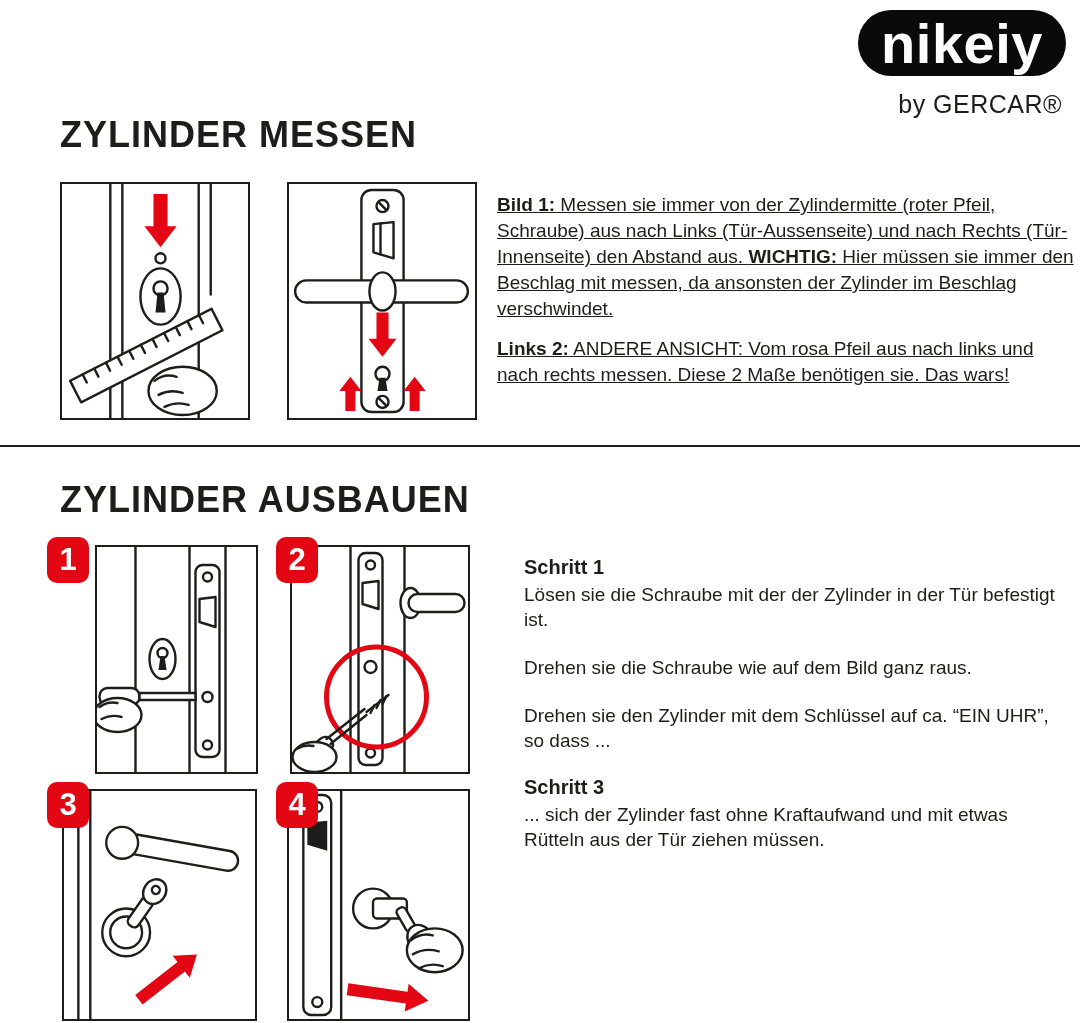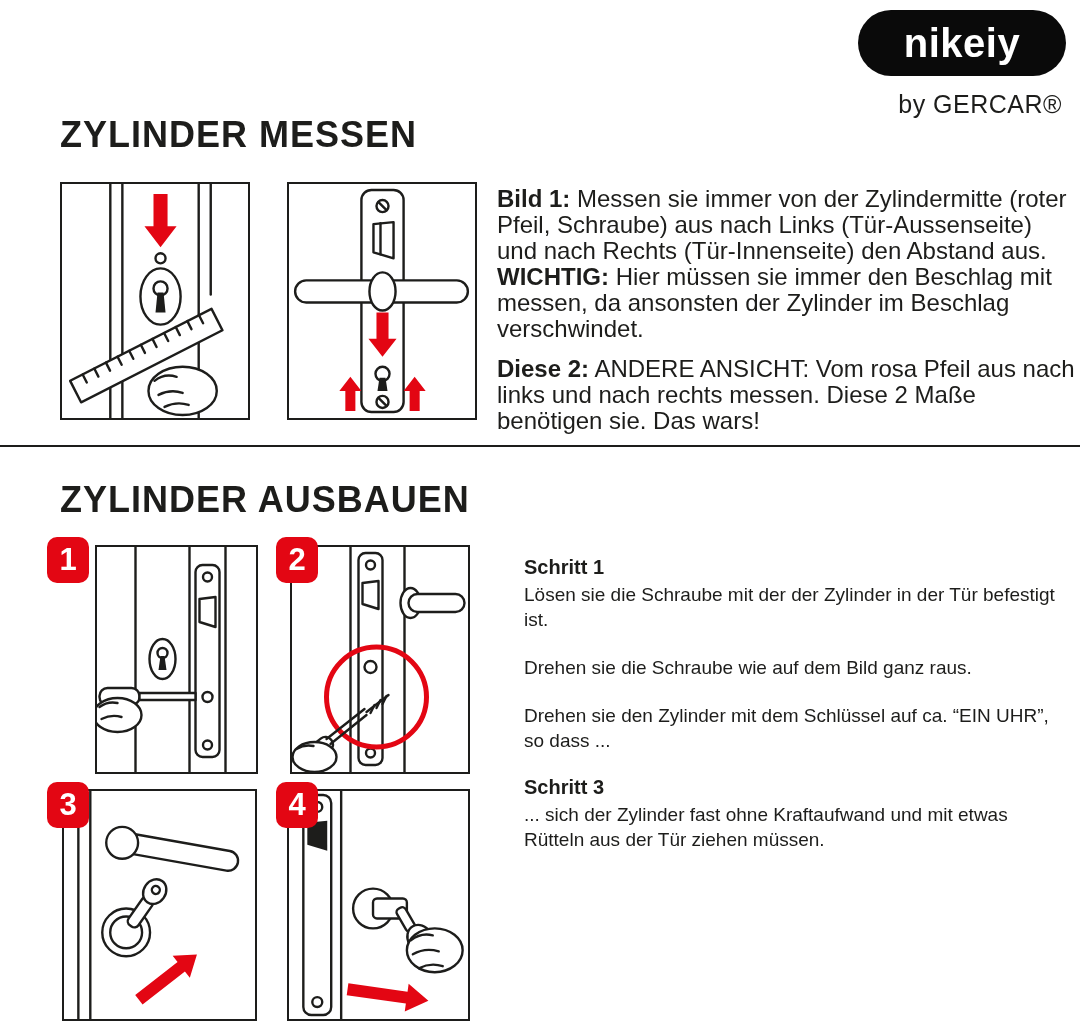--- a/index.html
+++ b/index.html
@@ -10,21 +10,21 @@
   html,body{background:#fff}
   .page{
     position:relative;width:1080px;height:1023px;background:#fff;overflow:hidden;
     font-family:"Liberation Sans",sans-serif;color:var(--text-dark);
   }
   
   .logo{
     position:absolute;left:858px;top:10px;width:208px;height:66px;
     background:#0a0a0a;border-radius:34px;display:flex;align-items:center;justify-content:center;
   }
-  .logo span{color:#fff;font-size:40px;font-weight:700;letter-spacing:0.5px}
+  .logo span{color:#fff;font-size:56px;font-weight:700;letter-spacing:0.5px}
   .byline{
     position:absolute;right:18px;top:90px;font-size:25px;font-weight:400;letter-spacing:0.5px;
   }
   
   .sec-title{
     position:absolute;font-size:36px;font-weight:800;letter-spacing:1px;color:var(--text-dark);
     white-space:nowrap;
     text-align:center;
   }
   #title-messen{left:60px;top:114px}
@@ -35,21 +35,21 @@
   }
   .fig svg{width:100%;height:100%;display:block}
   #figA{left:60px;top:182px;width:190px;height:238px}
   #figB{left:287px;top:182px;width:190px;height:238px}
   #fig1{left:95px;top:545px;width:163px;height:229px}
   #fig2{left:290px;top:545px;width:180px;height:229px}
   #fig3{left:62px;top:789px;width:195px;height:232px}
   #fig4{left:287px;top:789px;width:183px;height:232px}
   
   .measure-text{
-    position:absolute;left:497px;top:186px;width:578px;font-size:24px;line-height:26px;
+    position:absolute;left:497px;top:192px;width:578px;font-size:19px;line-height:26px;text-decoration:underline;
   }
   .measure-text p{margin:0 0 14px 0}
   .measure-text b{font-weight:700}
   
   .divider{
     position:absolute;left:0;top:445px;width:1080px;border:none;border-top:2px solid var(--text-dark);
   }
   
   .badge{
     position:absolute;width:42px;height:46px;border-radius:10px;background:var(--accent-red);
@@ -132,21 +132,21 @@
       <polygon class="fd" points="90,193 96,193 98,206 88,206"></polygon>
       <circle class="ln" cx="93" cy="217" r="6"></circle>
       <line class="ln" x1="89" y1="213" x2="97" y2="221"></line>
       <polygon class="fr" points="56,226 56,206 50,206 61,192 72,206 66,206 66,226"></polygon>
       <polygon class="fr" points="120,226 120,206 114,206 125,192 136,206 130,206 130,226"></polygon>
     </svg>
   </div>
 
   <div class="measure-text">
     <p><b>Bild 1:</b><span> Messen sie immer von der Zylindermitte (roter Pfeil, Schraube) aus nach Links (Tür-Aussenseite) und nach Rechts (Tür-Innenseite) den Abstand aus. </span><b>WICHTIG:</b><span> Hier müssen sie immer den Beschlag mit messen, da ansonsten der Zylinder im Beschlag verschwindet.</span></p>
-    <p><b>Diese 2:</b><span> ANDERE ANSICHT: Vom rosa Pfeil aus nach links und nach rechts messen. Diese 2 Maße benötigen sie. Das wars!</span></p>
+    <p><b>Links 2:</b><span> ANDERE ANSICHT: Vom rosa Pfeil aus nach links und nach rechts messen. Diese 2 Maße benötigen sie. Das wars!</span></p>
   </div>
 
   <hr class="divider">
 
   <h2 class="sec-title" id="title-ausbauen">ZYLINDER AUSBAUEN</h2>
 
   <div class="fig" id="fig1">
     <svg viewBox="0 0 158 225">
       <line class="ln" x1="38" y1="0" x2="38" y2="225"></line>
       <line class="ln" x1="92" y1="0" x2="92" y2="225"></line>

